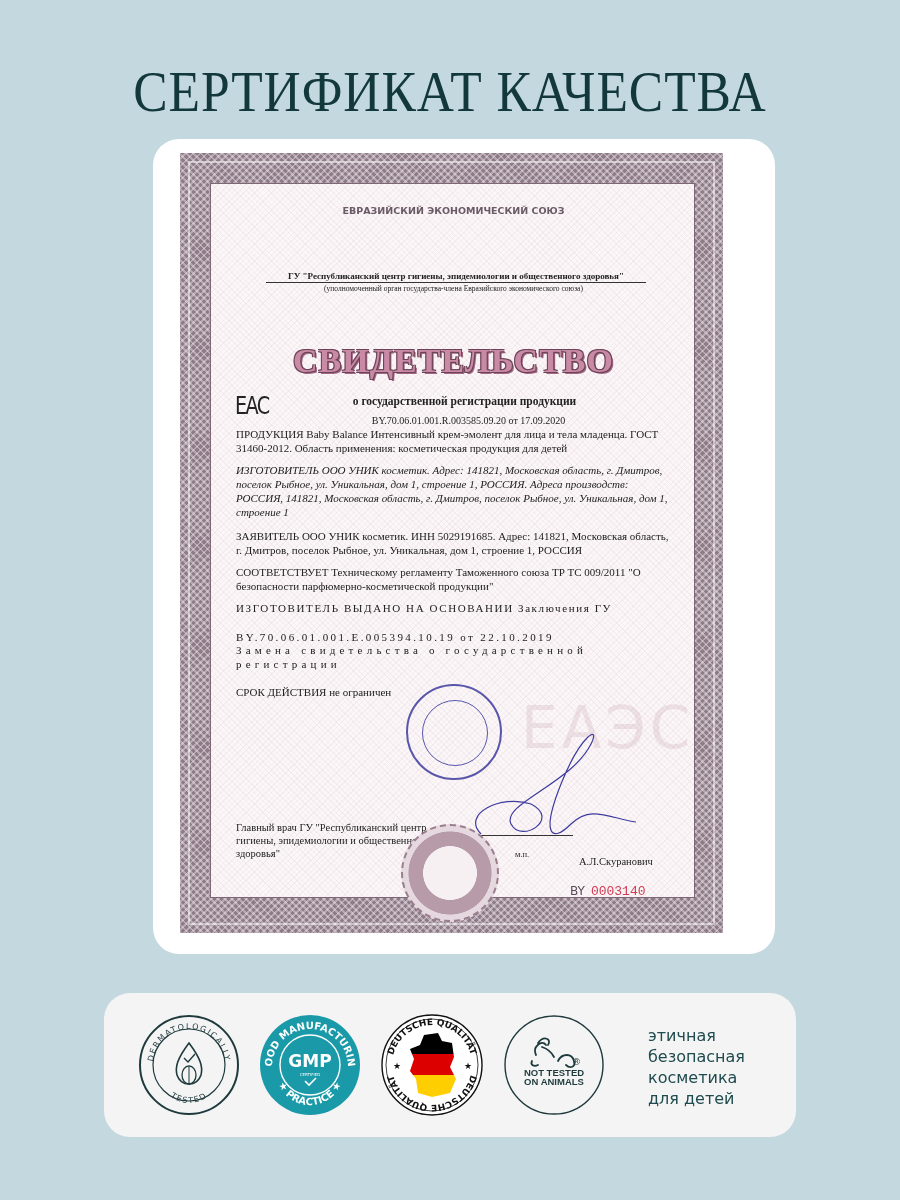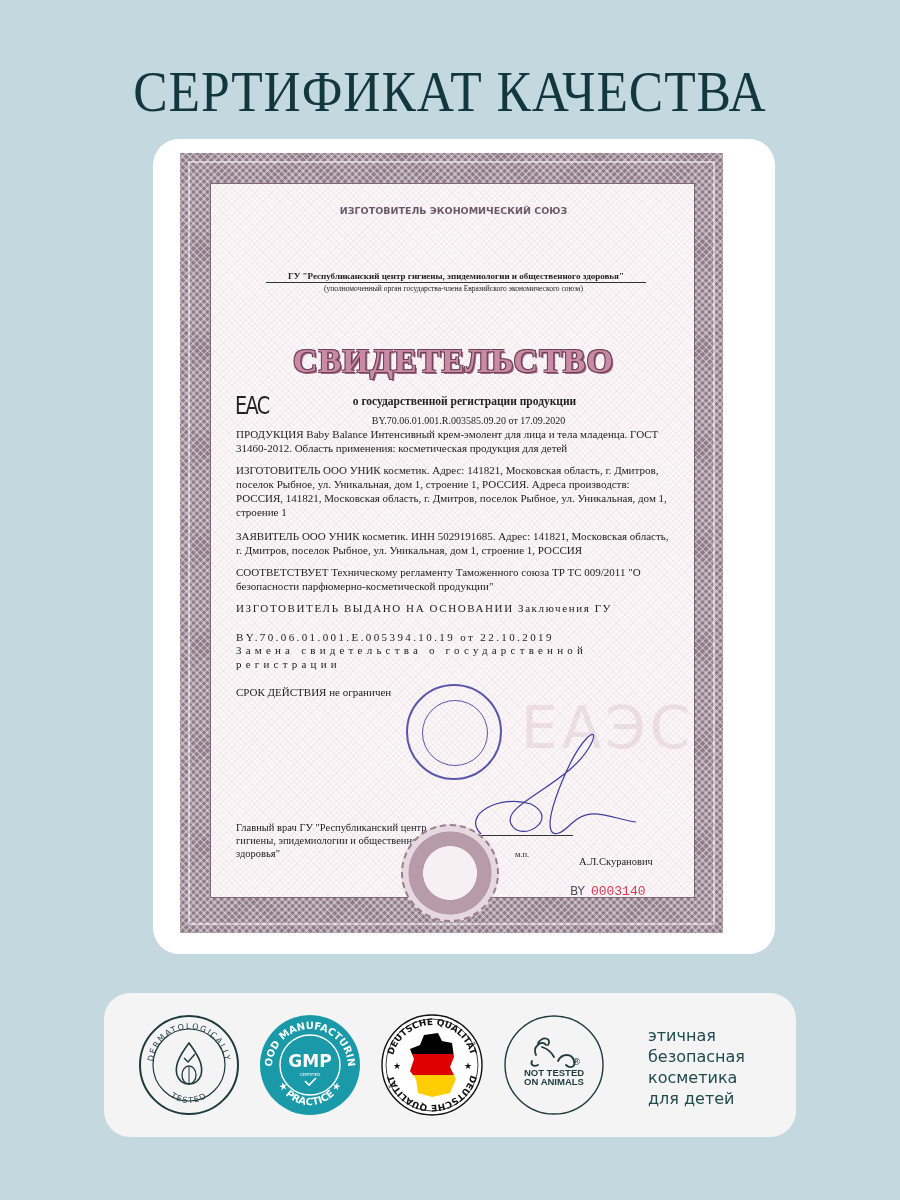--- a/index.html
+++ b/index.html
@@ -106,30 +106,30 @@
 </head>
 <body>
 
 <h1 class="page-title">СЕРТИФИКАТ КАЧЕСТВА</h1>
 
 <div class="cert-card"></div>
 
 <div class="cert-paper">
   <div class="cert-border-inner"></div>
   <div class="cert-inner">
-    <div class="t eeu">ИЗГОТОВИТЕЛЬ ЭКОНОМИЧЕСКИЙ СОЮЗ</div>
+    <div class="t eeu">ЕВРАЗИЙСКИЙ ЭКОНОМИЧЕСКИЙ СОЮЗ</div>
     <div class="t org-line">ГУ "Республиканский центр гигиены, эпидемиологии и общественного здоровья"</div>
     <div class="t org-sub">(уполномоченный орган государства-члена Евразийского экономического союза)</div>
     <div class="t doc-title">СВИДЕТЕЛЬСТВО</div>
     <div class="t eac">EAC</div>
     <div class="t doc-subtitle">о государственной регистрации продукции</div>
     <div class="t reg-no">BY.70.06.01.001.R.003585.09.20 от 17.09.2020</div>
 
     <div class="t para" style="top:243px;">ПРОДУКЦИЯ Baby Balance Интенсивный крем-эмолент для лица и тела младенца. ГОСТ 31460-2012. Область применения: косметическая продукция для детей</div>
-    <div class="t para" style="top:279px;">ИЗГОТОВИТЕЛЬ ООО УНИК косметик. Адрес: 141821, Московская область, г. Дмитров, поселок Рыбное, ул. Уникальная, дом 1, строение 1, РОССИЯ. Адреса производств: РОССИЯ, 141821, Московская область, г. Дмитров, поселок Рыбное, ул. Уникальная, дом 1, строение 1</div>
+    <div class="t para" style="top:279px;font-style:italic;">ИЗГОТОВИТЕЛЬ ООО УНИК косметик. Адрес: 141821, Московская область, г. Дмитров, поселок Рыбное, ул. Уникальная, дом 1, строение 1, РОССИЯ. Адреса производств: РОССИЯ, 141821, Московская область, г. Дмитров, поселок Рыбное, ул. Уникальная, дом 1, строение 1</div>
     <div class="t para" style="top:345px;">ЗАЯВИТЕЛЬ ООО УНИК косметик. ИНН 5029191685. Адрес: 141821, Московская область, г. Дмитров, поселок Рыбное, ул. Уникальная, дом 1, строение 1, РОССИЯ</div>
     <div class="t para" style="top:381px;">СООТВЕТСТВУЕТ Техническому регламенту Таможенного союза ТР ТС 009/2011 "О безопасности парфюмерно-косметической продукции"</div>
     <div class="t para spaced" style="top:417px; letter-spacing:1.6px;">ИЗГОТОВИТЕЛЬ ВЫДАНО НА ОСНОВАНИИ Заключения ГУ</div>
     <div class="t para spaced2" style="top:459px;">Замена свидетельства о государственной регистрации</div>
     <div class="t para spaced" style="top:446px;">BY.70.06.01.001.E.005394.10.19 от 22.10.2019</div>
     <div class="t para" style="top:501px;">СРОК ДЕЙСТВИЯ не ограничен</div>
 
     <div class="t watermark">ЕАЭС</div>
     <div class="stamp"></div>
     <svg style="position:absolute;left:230px;top:540px;" width="200" height="130">

